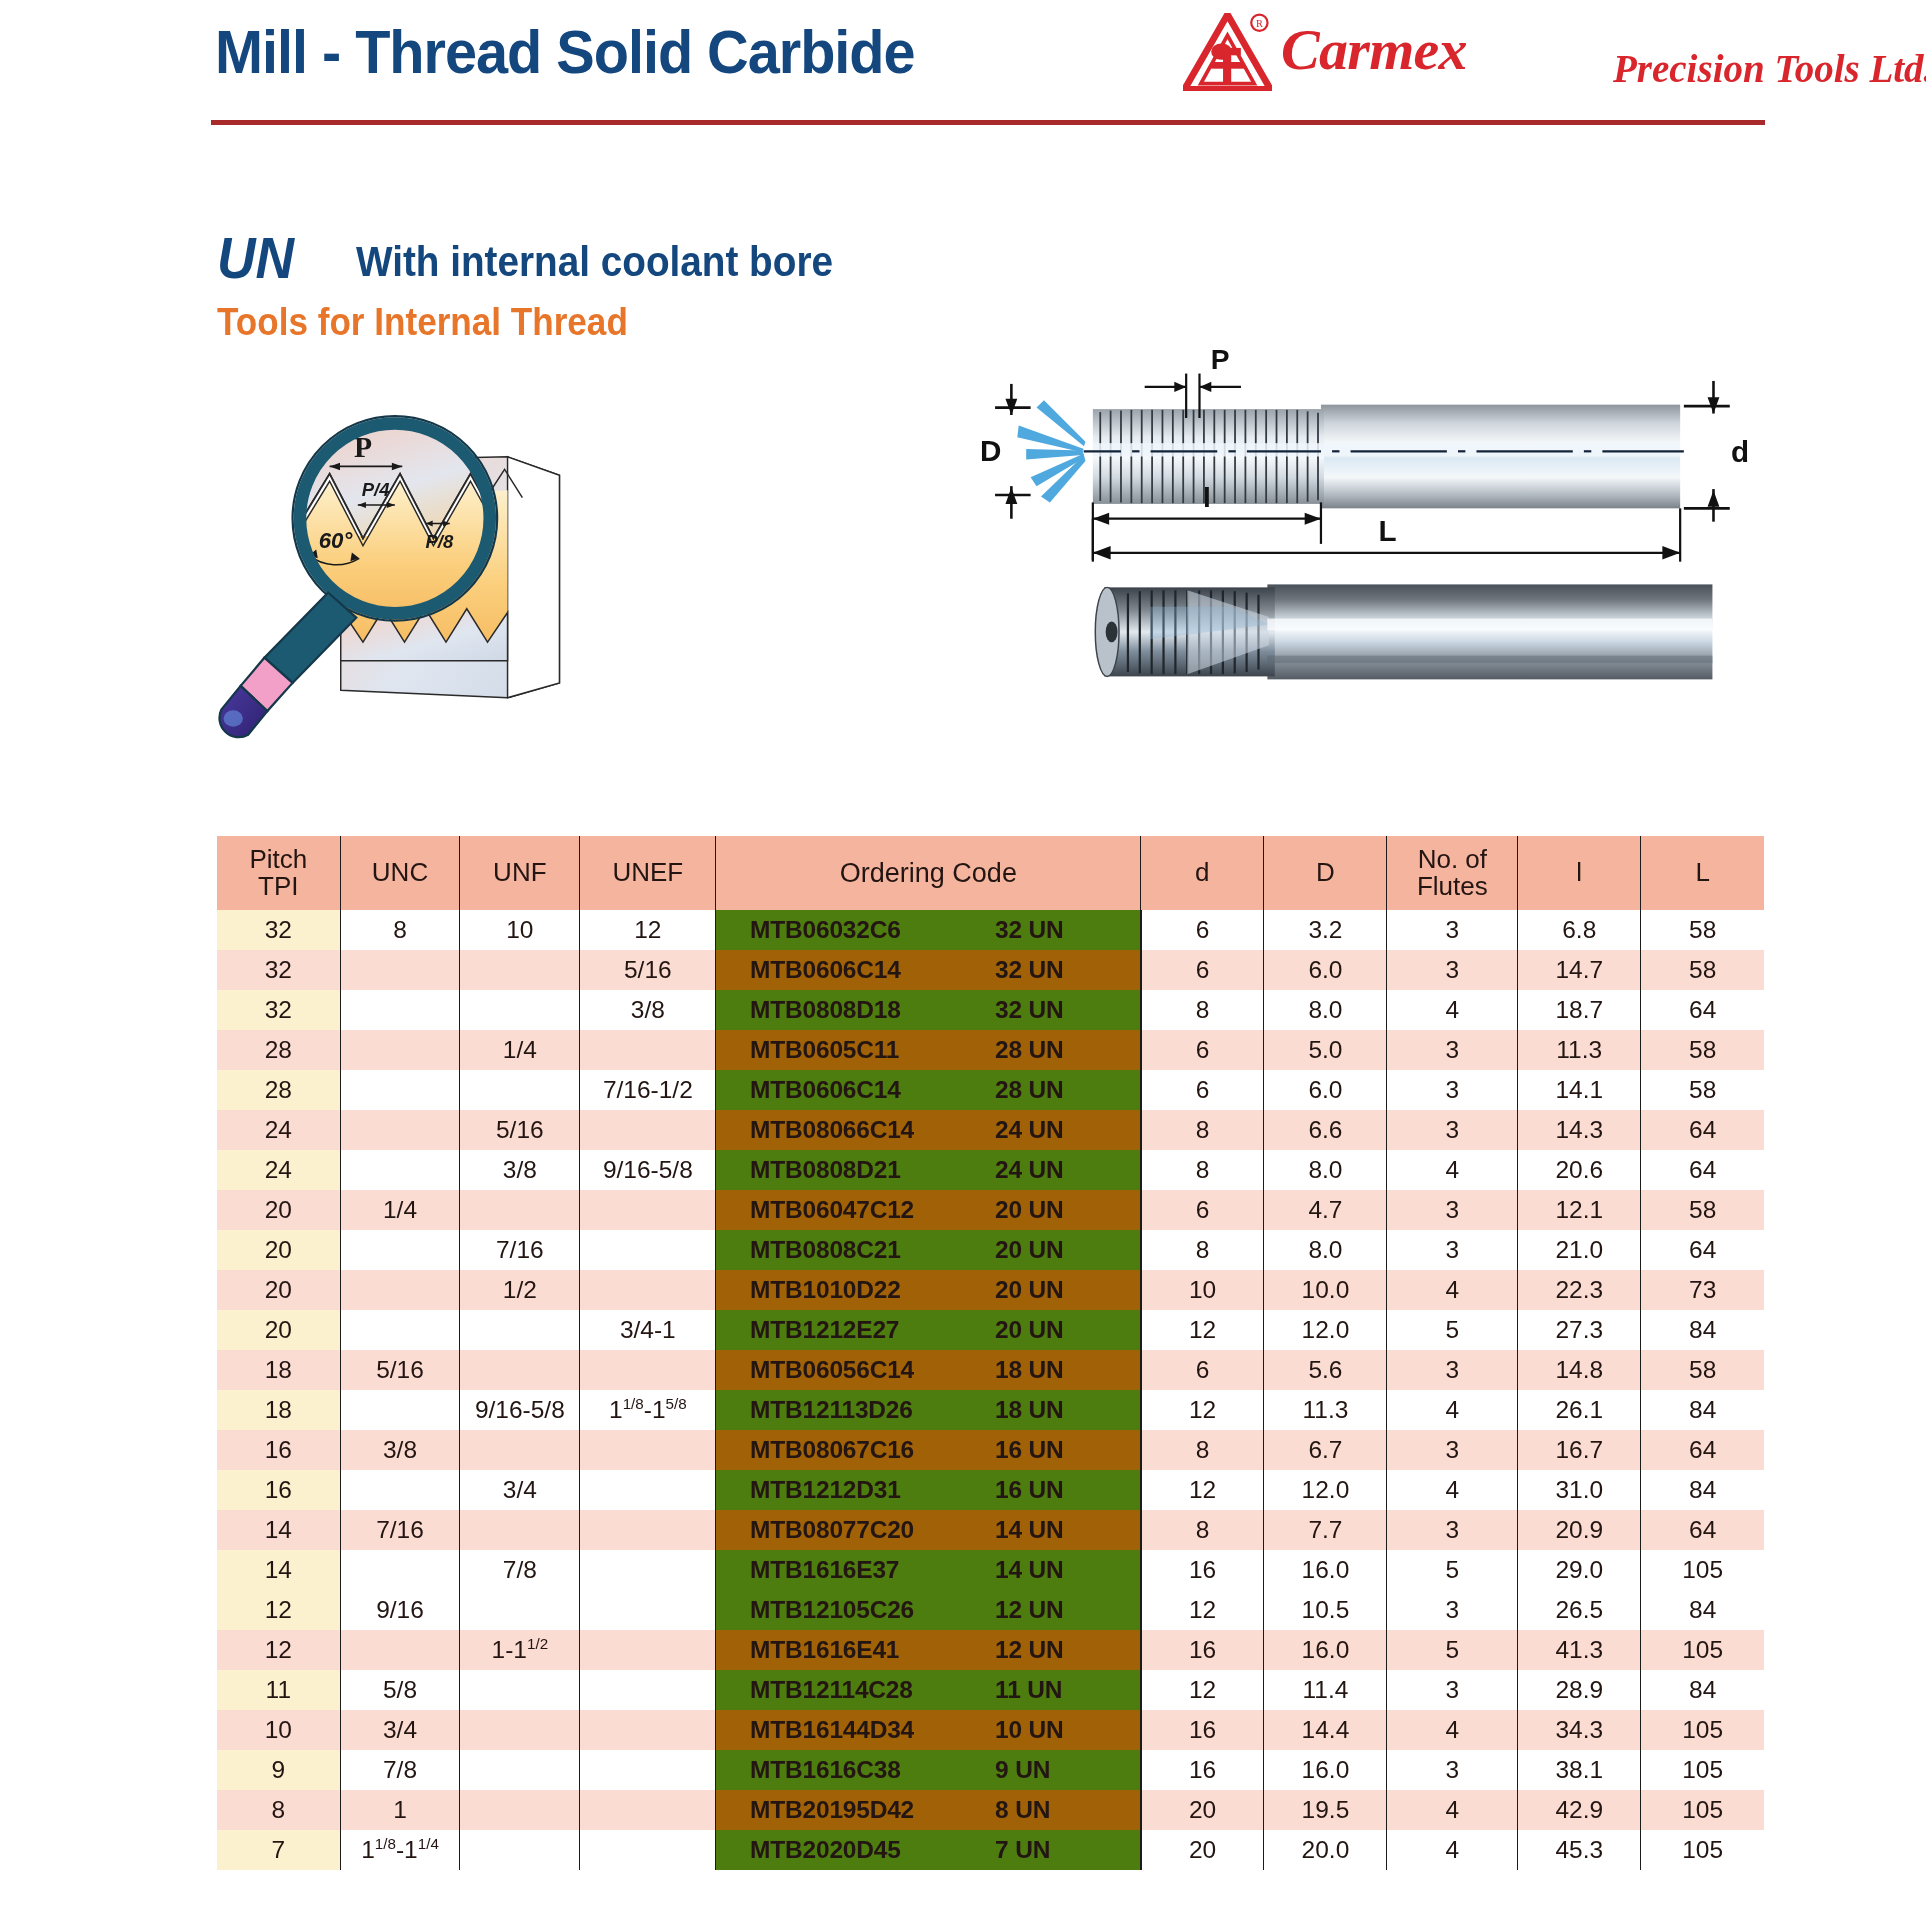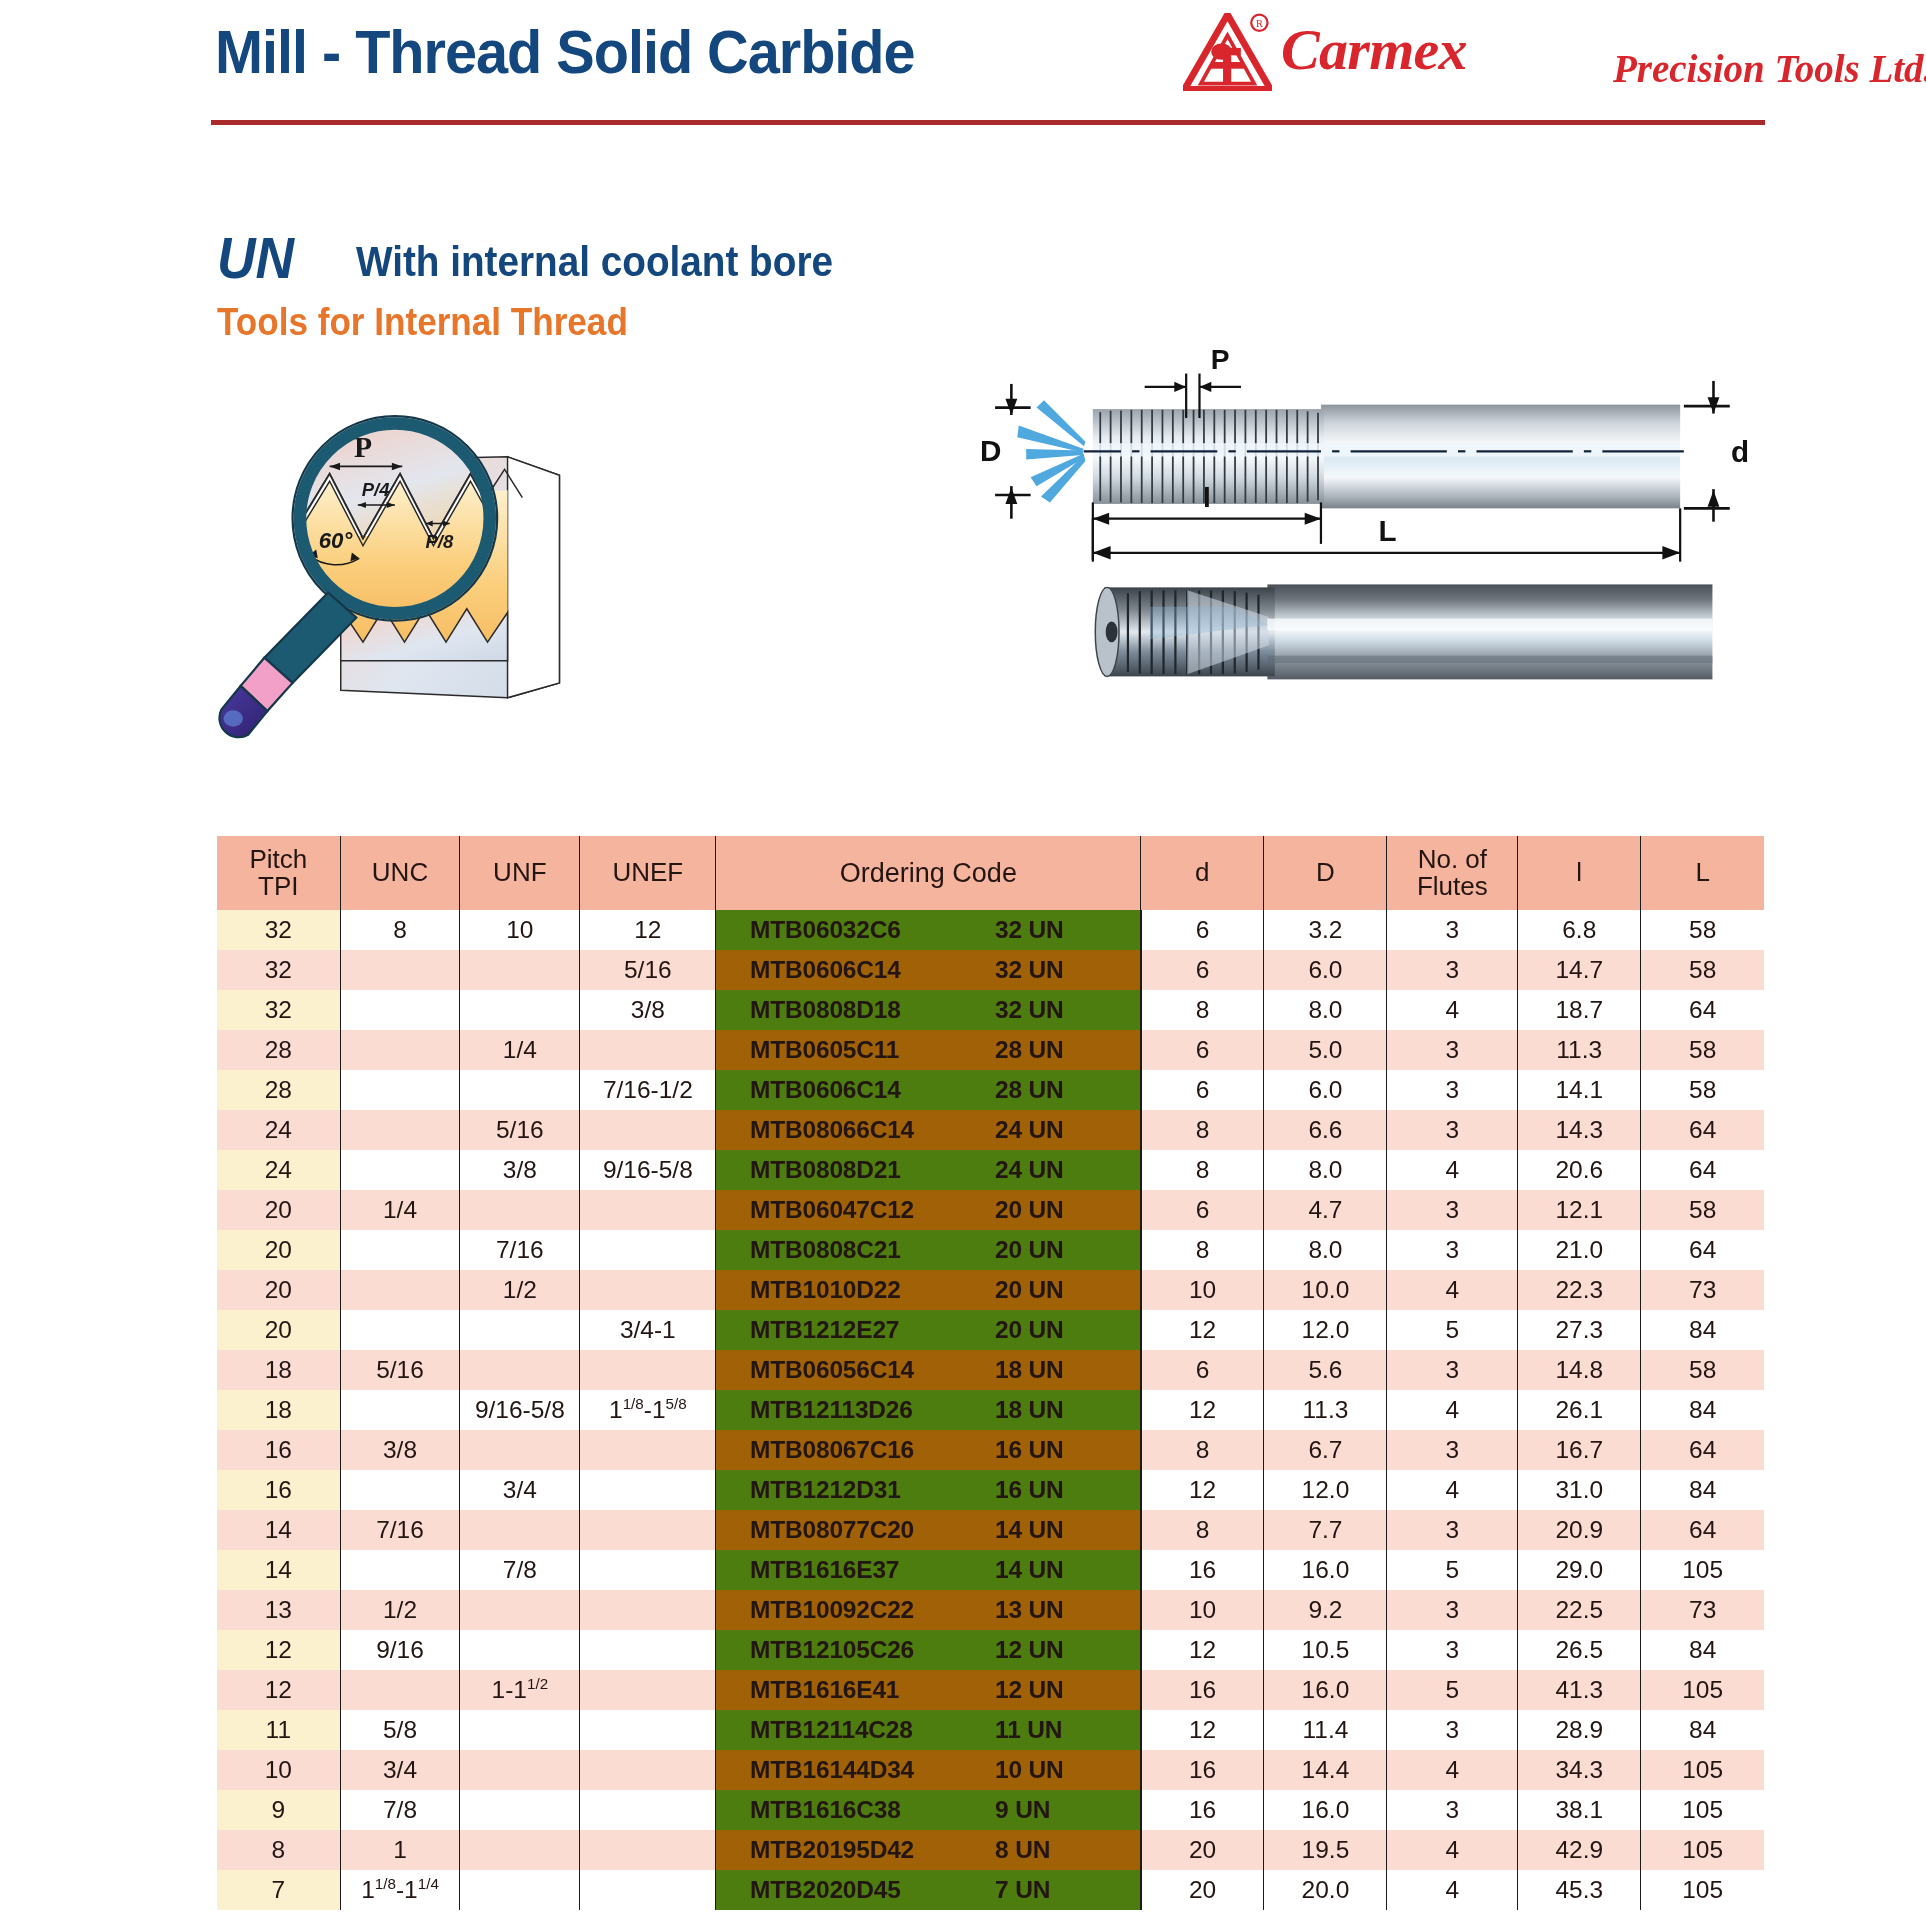--- a/index.html
+++ b/index.html
@@ -613,32 +613,20 @@
         <td></td>
         <td>7/8</td>
         <td></td>
         <td class="c-code"><span class="ocode">MTB1616E37</span><span class="osuffix">14 UN</span></td>
         <td>16</td>
         <td>16.0</td>
         <td>5</td>
         <td>29.0</td>
         <td>105</td>
       </tr>
-      <tr class="r-odd">
-        <td class="c-pitch">13</td>
-        <td>1/2</td>
-        <td></td>
-        <td></td>
-        <td class="c-code"><span class="ocode">MTB10092C22</span><span class="osuffix">13 UN</span></td>
-        <td>10</td>
-        <td>9.2</td>
-        <td>3</td>
-        <td>22.5</td>
-        <td>73</td>
-      </tr>
       <tr class="r-even">
         <td class="c-pitch">12</td>
         <td>9/16</td>
         <td></td>
         <td></td>
         <td class="c-code"><span class="ocode">MTB12105C26</span><span class="osuffix">12 UN</span></td>
         <td>12</td>
         <td>10.5</td>
         <td>3</td>
         <td>26.5</td>

